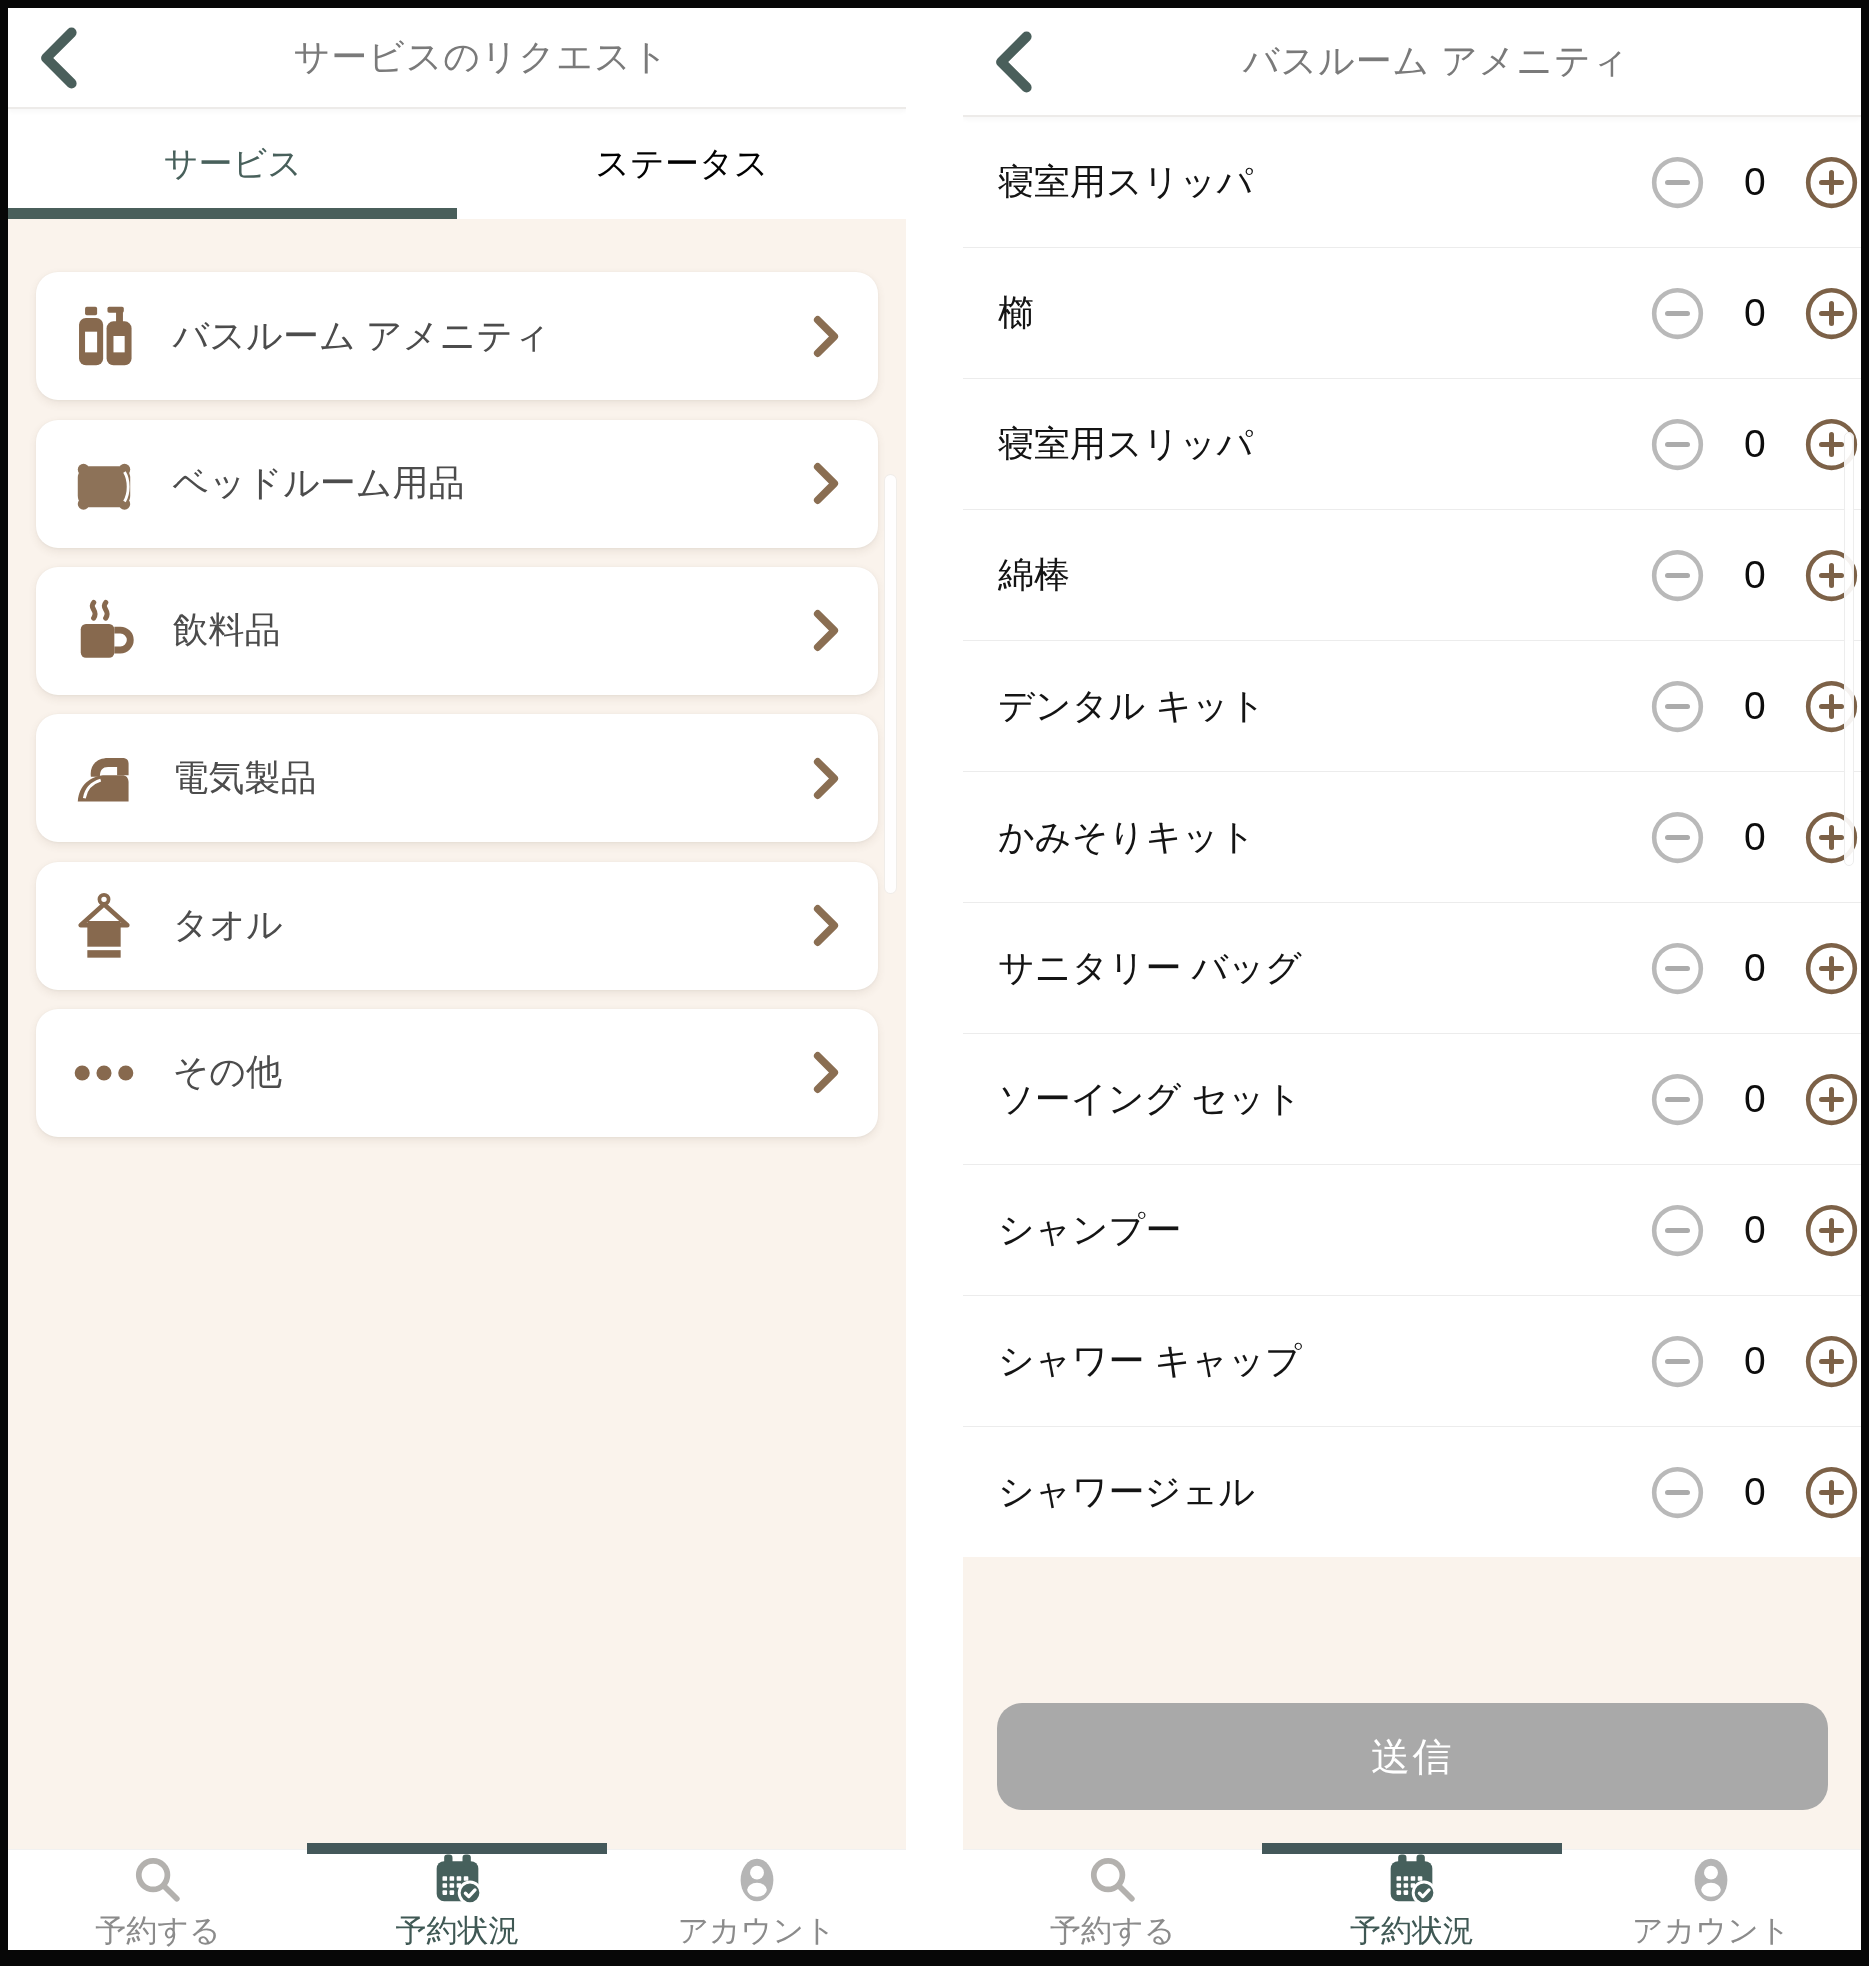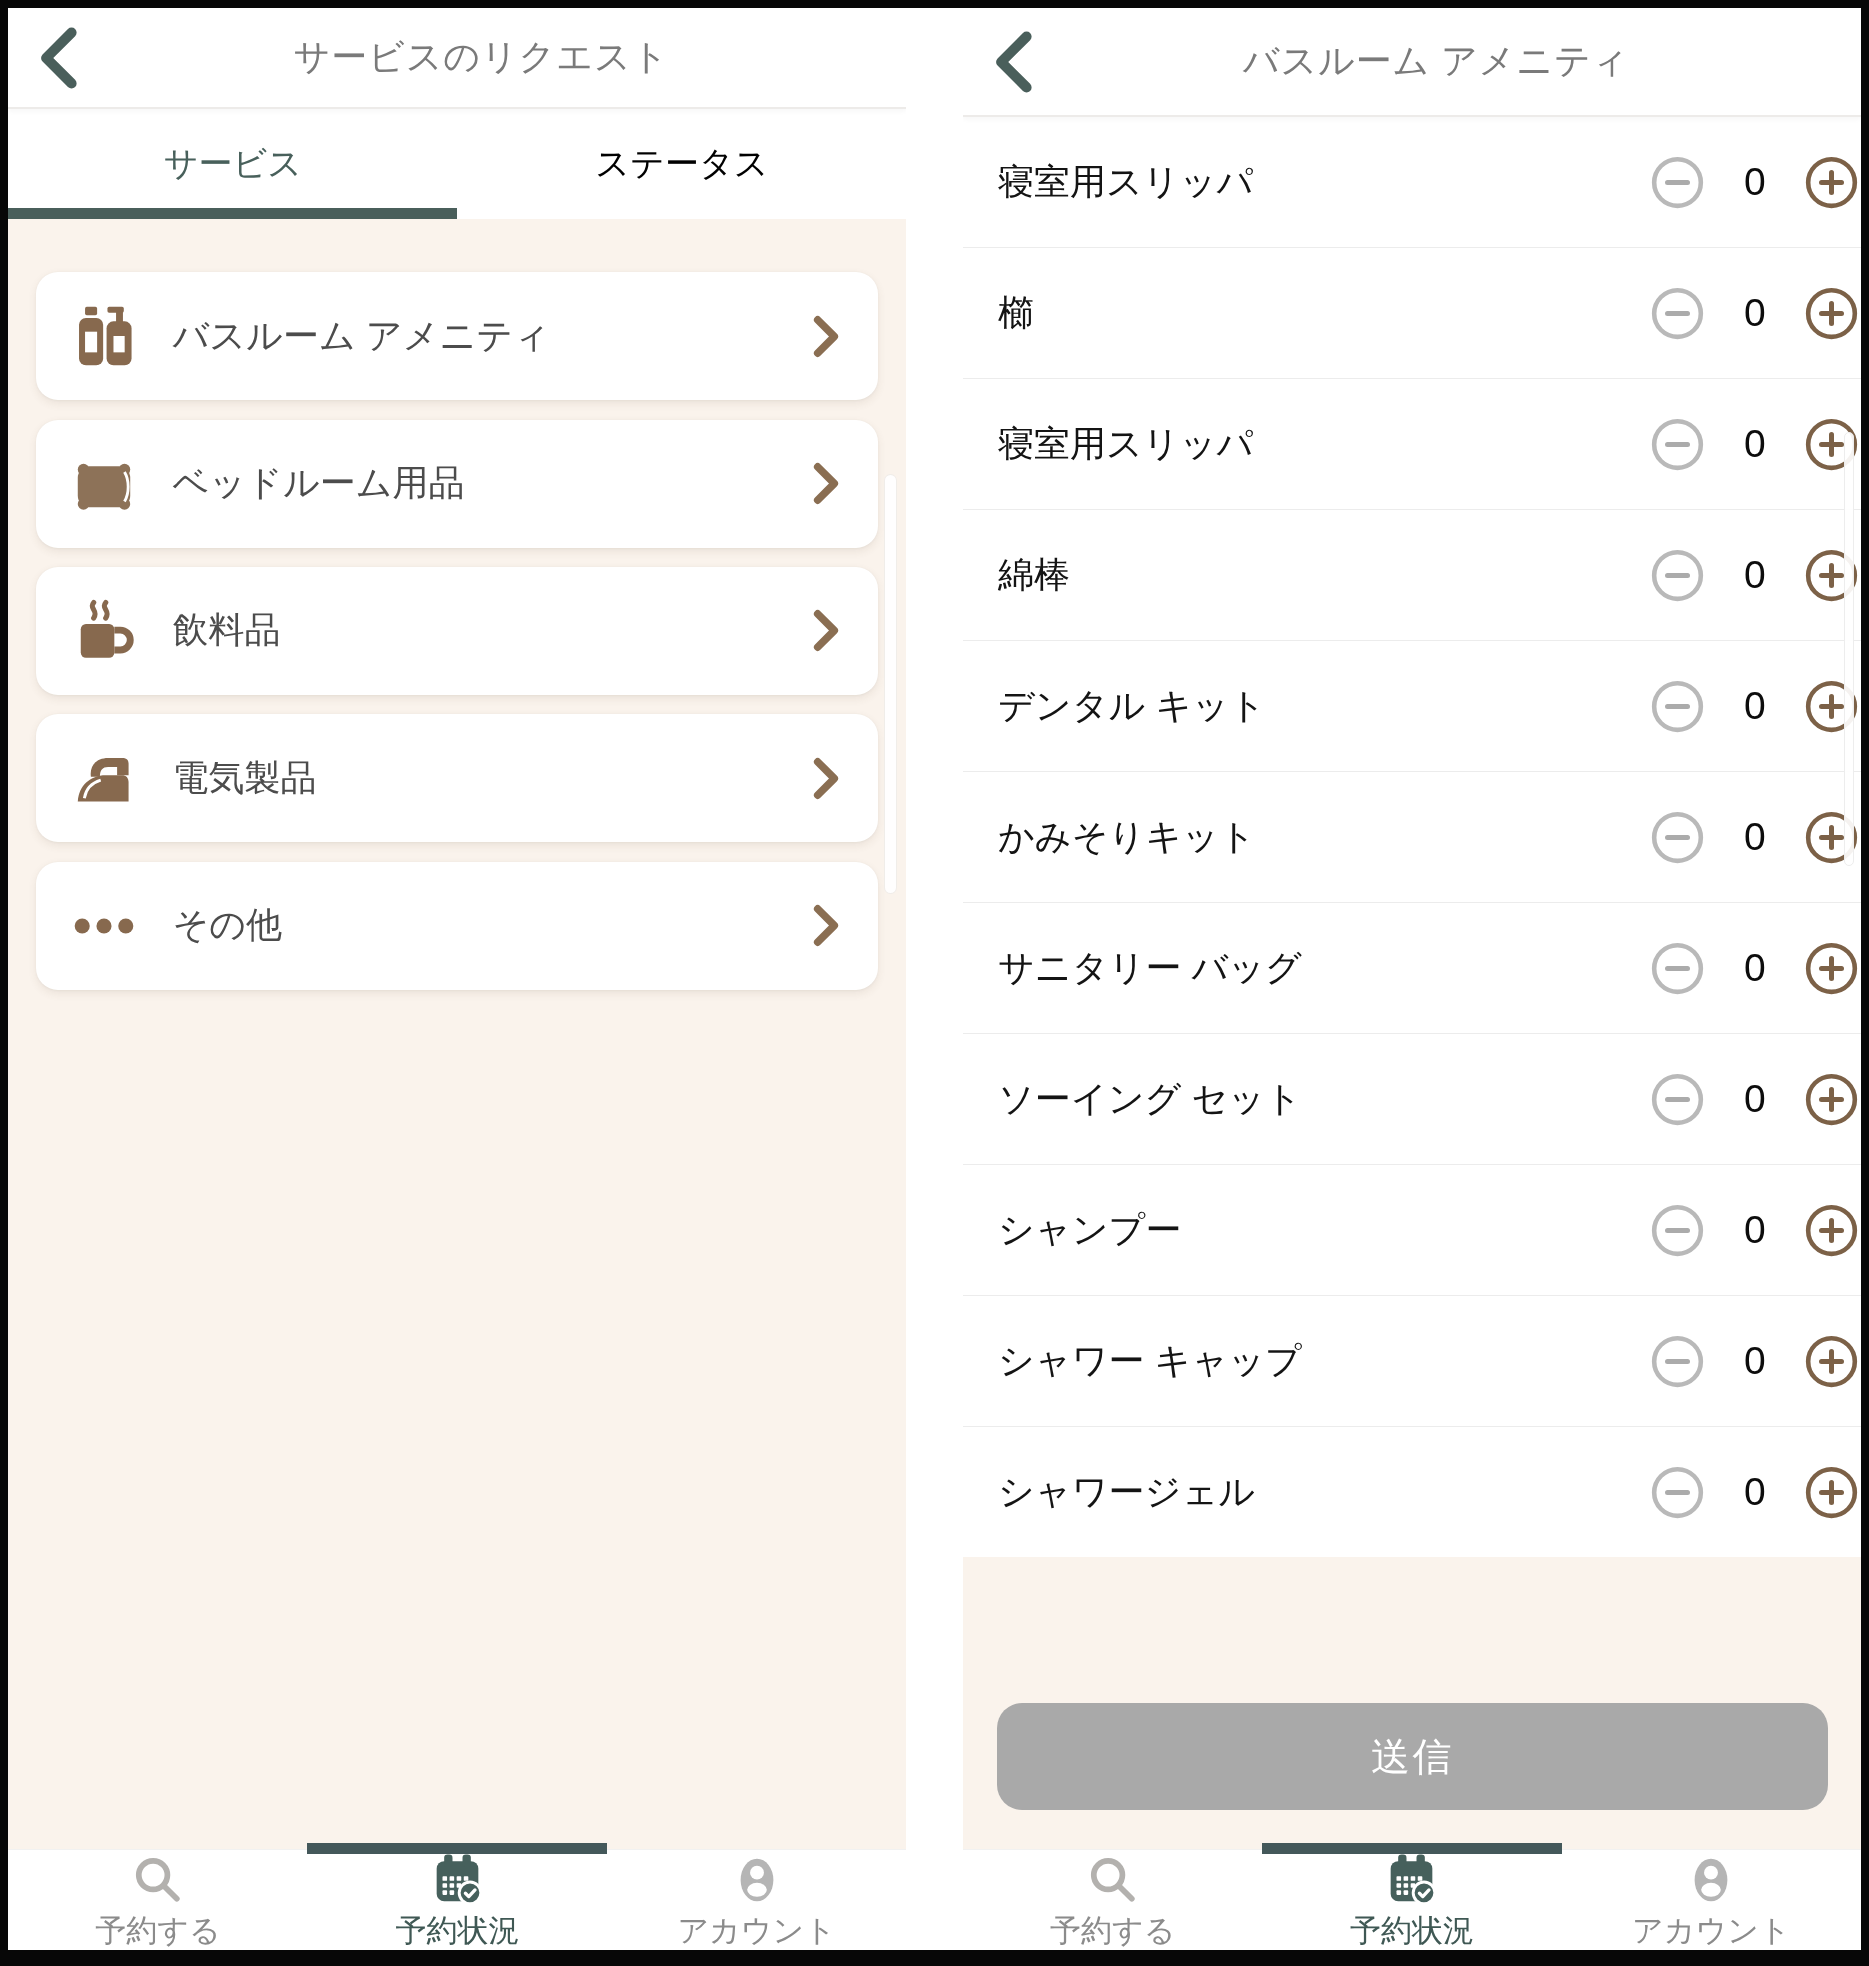--- a/index.html
+++ b/index.html
@@ -193,20 +193,41 @@
           <g fill="#87694e">
             <path d="M4 64 C5 45 19 32 38 32 L58 32 C63 32 66 35 66 41 L66 64 Z"></path>
             <path d="M20 34 C18 19 28 11 41 11 L58 11 C63 11 66 13 66 18 L66 32 L52 32 L52 22 L41 22 C34 22 31 26 31 34 Z"></path>
           </g>
           <path d="M12 60 C14 48 22 41 32 38" stroke="#fff" stroke-width="3.5" fill="none"></path>
         </svg>
       </span>
 
     </span>
     <span class="cat-label">電気製品</span>
+    <span class="cat-chevron">
+      <svg width="30" height="47" viewBox="0 0 36 56">
+        <path d="M8 8 L28 28 L8 48" stroke="#8a6e52" stroke-width="9" fill="none" stroke-linecap="round" stroke-linejoin="round"></path>
+      </svg>
+    </span>
+  </div>
+        <div class="category-card">
+    <span class="cat-icon">
+
+      <span>
+        <svg width="60" height="70" viewBox="0 0 72 82">
+          <circle cx="36" cy="9" r="5.5" stroke="#87694e" stroke-width="4.5" fill="none"></circle>
+          <path d="M36 15 L8 40 L64 40 L36 15" fill="none" stroke="#87694e" stroke-width="5.5" stroke-linejoin="round"></path>
+          <rect x="16" y="35" width="40" height="31" fill="#87694e"></rect>
+          <rect x="16" y="66" width="40" height="4" fill="#fff"></rect>
+          <rect x="16" y="70" width="40" height="9" fill="#87694e"></rect>
+        </svg>
+      </span>
+
+    </span>
+    <span class="cat-label">タオル</span>
     <span class="cat-chevron">
       <svg width="30" height="47" viewBox="0 0 36 56">
         <path d="M8 8 L28 28 L8 48" stroke="#8a6e52" stroke-width="9" fill="none" stroke-linecap="round" stroke-linejoin="round"></path>
       </svg>
     </span>
   </div>
         <div class="category-card">
     <span class="cat-icon">
 
       <span>

